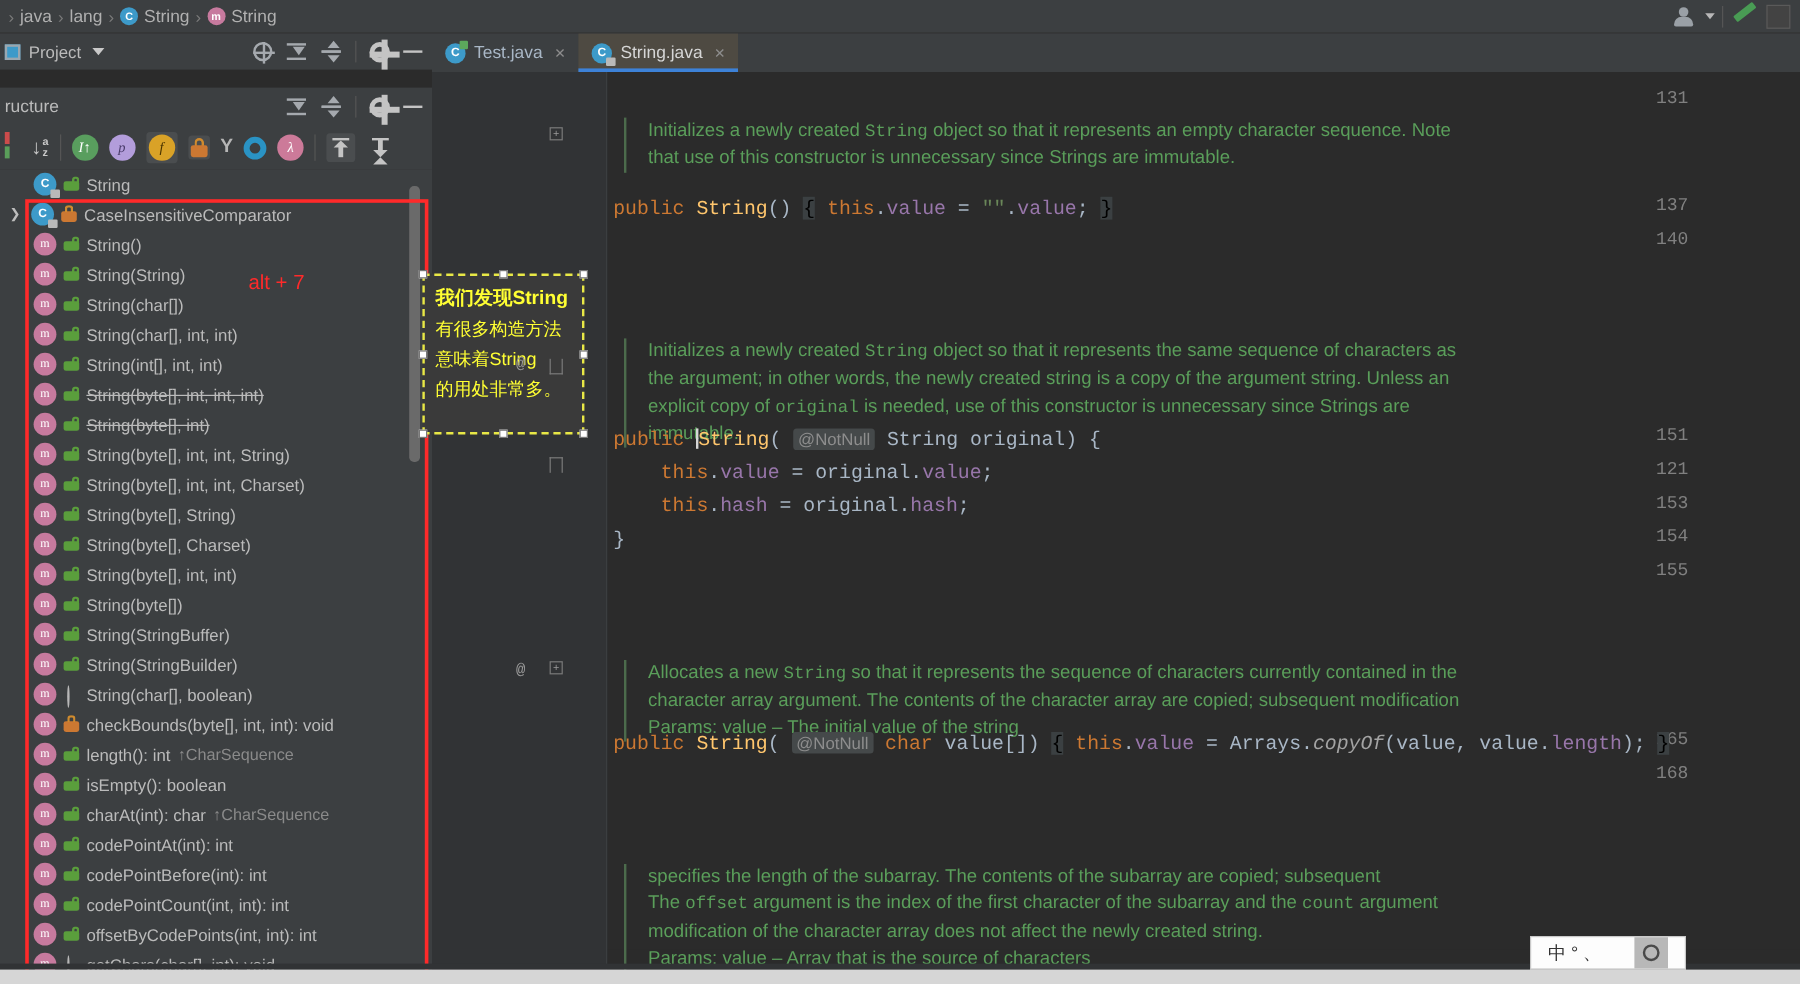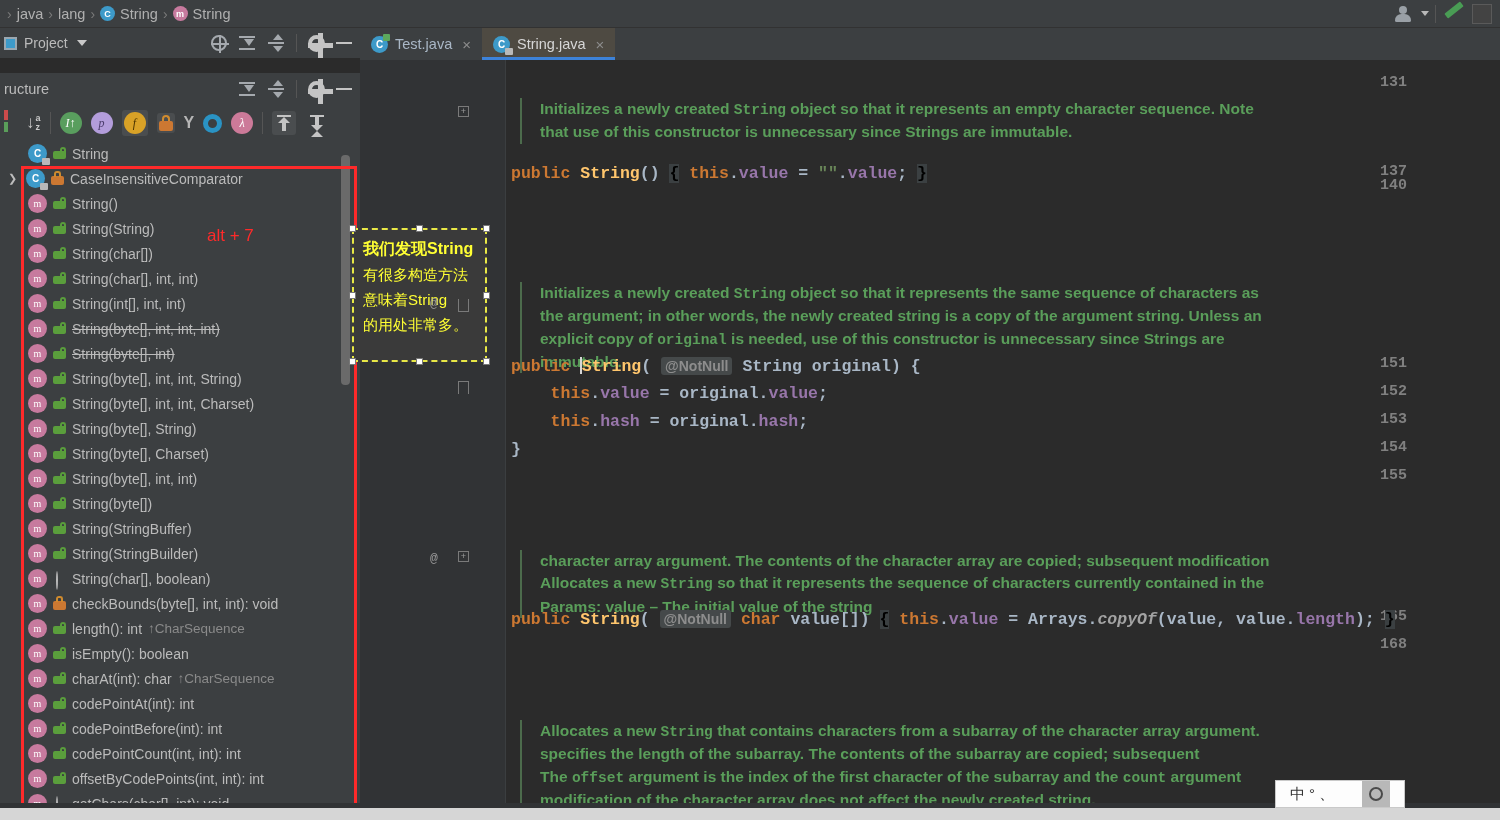--- a/index.html
+++ b/index.html
@@ -146,21 +146,21 @@
 
   
   .yellow-box { position:absolute; left:352px; top:228px; width:135px; height:134px;
     background:#3a3a3a; border:2px dashed #e8e846; }
   .yellow-box .inner { padding:6px 8px 0 9px; }
   .yellow-box .l1 { color:#ffff33; font-size:16px; font-weight:bold; line-height:26px; }
   .yellow-box .ln { color:#ffff33; font-size:15px; line-height:25px; }
   .handle { position:absolute; width:7px; height:7px; background:#fff; border:1px solid #777; }
 
   
-  .editor { position:absolute; left:360px; top:60px; width:1140px; height:731px; background:#2b2b2b;font-weight:bold; }
+  .editor { position:absolute; left:360px; top:60px; width:1140px; height:731px; background:#2b2b2b; }
   .gutter { position:absolute; left:0; top:0; width:146px; height:748px; background:#313335; }
   .gline { position:absolute; right:93px; color:#808080; font-size:15px;
     font-family:"Liberation Mono", monospace; text-align:right; width:46px; }
   .gmark { position:absolute; color:#9a9a9a; font-size:13px; font-family:"Liberation Mono", monospace; }
   .fold { position:absolute; width:11px; height:11px; border:1px solid #7a7a7a; color:#9a9a9a;
     font-size:9px; line-height:9px; text-align:center; }
   .gsep { position:absolute; left:145px; top:0; width:1px; height:748px; background:#3b3e40; }
 
   .code-area { position:absolute; left:146px; top:0; width:994px; height:748px; }
   .doc-block { position:absolute; left:14px; border-left:2px solid #4c6b4c; padding-left:18px; }
@@ -534,48 +534,47 @@
   </div>
 
   <div class="red-rect"></div>
 
   <div class="editor">
     <div class="gutter"></div>
     <div class="gsep"></div>
     <div id="gutter-nums">
         <div class="gline" style="top: 14px;">131</div>
         <div class="gline" style="top: 103px;">137</div>
-        <div class="gline" style="top: 117px;">140</div>
+        <div class="gline" style="top: 131px;">140</div>
         <div class="gline" style="top: 295px;">151</div>
-        <div class="gline" style="top: 323px;">152</div>
+        <div class="gline" style="top: 323px;">121</div>
         <div class="gline" style="top: 351px;">153</div>
         <div class="gline" style="top: 379px;">154</div>
         <div class="gline" style="top: 407px;">155</div>
         <div class="gline" style="top: 548px;">165</div>
         <div class="gline" style="top: 576px;">168</div>
       </div>
     <div class="code-area">
       <div id="doc-host">
           <div class="doc-block" style="top: 38px;">
             <div class="doc-line"><span>Initializes a newly created </span><span class="mono">String</span><span> object so that it represents an empty character sequence. Note</span></div>
             <div class="doc-line"><span>that use of this constructor is unnecessary since Strings are immutable.</span></div>
           </div>
           <div class="doc-block" style="top: 222px;">
             <div class="doc-line"><span>Initializes a newly created </span><span class="mono">String</span><span> object so that it represents the same sequence of characters as</span></div>
             <div class="doc-line"><span>the argument; in other words, the newly created string is a copy of the argument string. Unless an</span></div>
             <div class="doc-line"><span>explicit copy of </span><span class="mono">original</span><span> is needed, use of this constructor is unnecessary since Strings are</span></div>
             <div class="doc-line"><span>immutable.</span></div>
           </div>
           <div class="doc-block" style="top: 490px;">
+            <div class="doc-line"><span>Allocates a new </span><span class="mono">String</span><span> so that it represents the sequence of characters currently contained in the</span></div>
             <div class="doc-line"><span>character array argument. The contents of the character array are copied; subsequent modification</span></div>
-            <div class="doc-line"><span>Allocates a new </span><span class="mono">String</span><span> so that it represents the sequence of characters currently contained in the</span></div>
             <div class="doc-line"><span>Params: value – The initial value of the string</span></div>
           </div>
           <div class="doc-block" style="top: 660px;">
-            <div class="doc-line"><span>Allocates a new </span><span class="mono">String</span><span> that contains characters from a subarray of the character array argument.</span></div>
             <div class="doc-line"><span>specifies the length of the subarray. The contents of the subarray are copied; subsequent</span></div>
             <div class="doc-line"><span>The </span><span class="mono">offset</span><span> argument is the index of the first character of the subarray and the </span><span class="mono">count</span><span> argument</span></div>
             <div class="doc-line"><span>modification of the character array does not affect the newly created string.</span></div>
             <div class="doc-line"><span>Params: value – Array that is the source of characters</span></div>
           </div>
         </div>
 
       <div class="code-line" style="top:103px;"><span class="kw">public</span> <span class="mth">String</span><span class="pn">()</span> <span class="brace-hl">{</span> <span class="kw">this</span><span class="pn">.</span><span class="fld">value</span> <span class="pn">=</span> <span class="str">""</span><span class="pn">.</span><span class="fld">value</span><span class="pn">;</span> <span class="brace-hl">}</span></div>
 
       <div class="code-line" style="top:295px;"><span class="kw">public</span> <span class="caret"></span><span class="mth">String</span><span class="pn">(</span> <span class="inlay">@NotNull</span> <span class="id">String original</span><span class="pn">) {</span></div>

